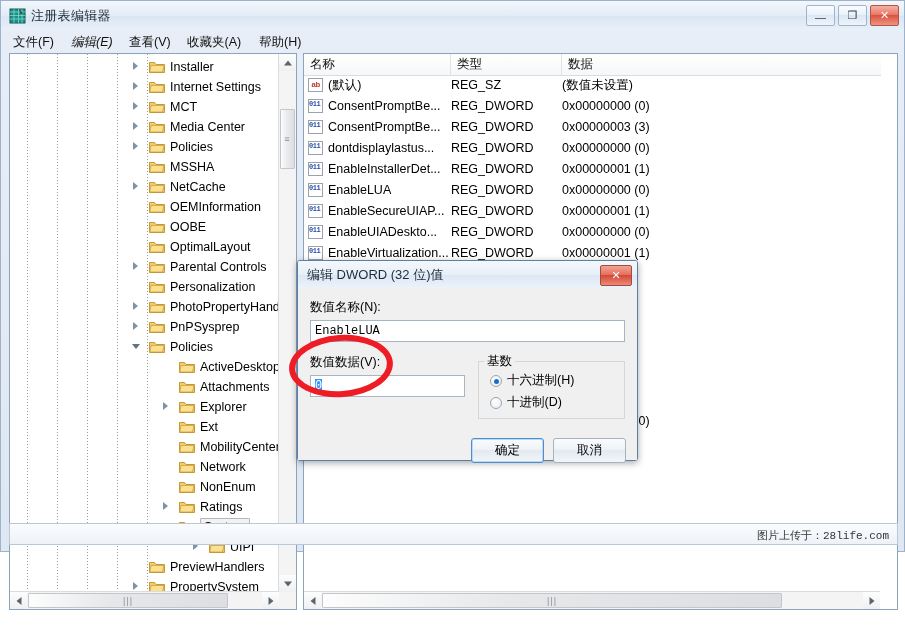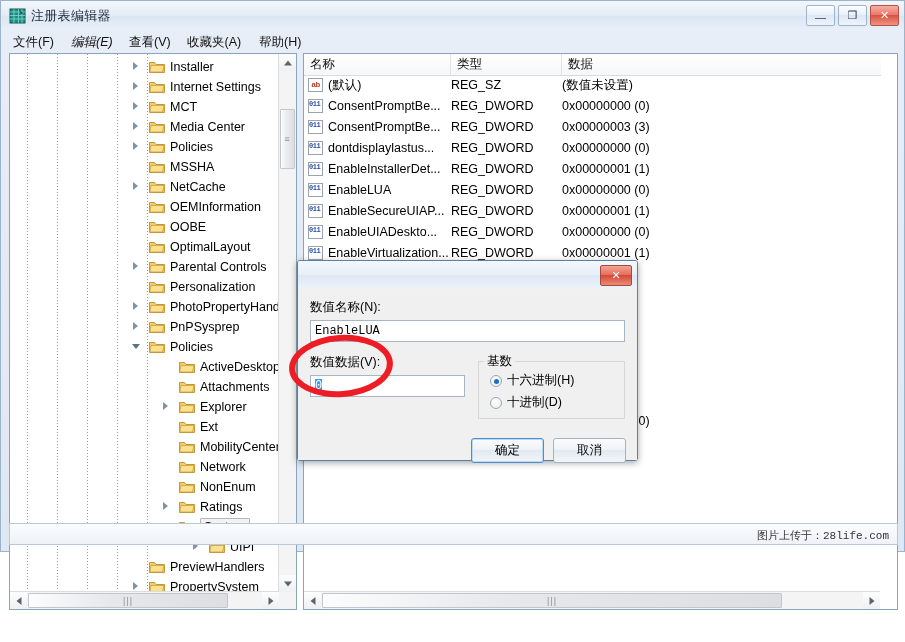--- a/index.html
+++ b/index.html
@@ -771,20 +771,21 @@
         <span class="grip">|||</span>
       </div>
       <div class="sb-arrow" style="right:0;">
           <i class="tri right"></i>
         </div>
     </div>
   </div>
 
   <div class="dialog">
     <div class="dlg-title">
+      <div class="dlg-title-text">编辑 DWORD (32 位)值</div>
       <div class="dlg-close">
         <span>✕</span>
       </div>
     </div>
     <div class="dlg-body">
       <div class="dlg-label" style="left:12px; top:10px;">数值名称(N):</div>
       <div class="dlg-input" style="left:12px; top:31px; width:315px; height:22px;">EnableLUA</div>
 
       <div class="dlg-label" style="left:12px; top:65px;">数值数据(V):</div>
       <div class="dlg-input" style="left:12px; top:86px; width:155px; height:22px;"><span class="sel-text">0</span></div>

